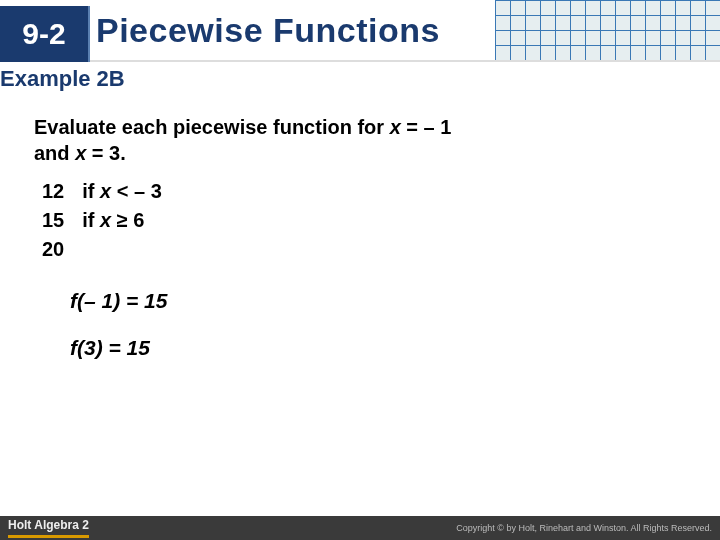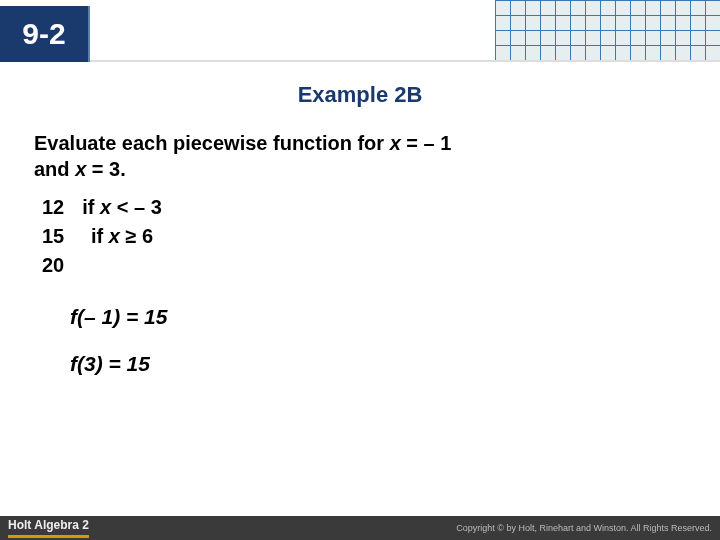--- a/index.html
+++ b/index.html
@@ -43,25 +43,24 @@
     left: 96px; top: 6px;
     height: 48px;
     line-height: 48px;
     color: #1a3a6e;
     font-weight: 900;
     font-size: 34px;
     font-family: Arial Black, Arial, sans-serif;
     letter-spacing: 0.5px;
   }
   .example {
-    text-align: center;
     color: #1a3a6e;
     font-weight: bold;
     font-size: 22px;
-    margin-top: 20px;
+    margin-top: 4px;
     font-family: Verdana, sans-serif;
   }
   .content {
     padding: 22px 50px 0 34px;
     color: #000;
     font-size: 20px;
     font-family: Verdana, sans-serif;
   }
   .prompt { font-weight: bold; line-height: 1.3; }
   .prompt .xvar { font-style: italic; }
@@ -77,21 +76,21 @@
     padding-left: 48px;
     padding-right: 6px;
   }
   .fx .paren { font-style: normal; }
   .piece-wrap {
     display: flex;
     gap: 18px;
     padding-left: 8px;
   }
   .col { display: flex; flex-direction: column; gap: 2px; font-weight: bold; }
-  .col .row { line-height: 1.35; text-align: center; }
+  .col .row { line-height: 1.35; }
   .evals {
     margin-top: 26px;
     display: flex;
     flex-direction: column;
     gap: 23px;
   }
   .eval-row { display: flex; align-items: center; }
   .eval-left {
     width: 290px;
     font-weight: bold;
@@ -133,20 +132,21 @@
     font-size: 9px;
     font-family: Arial, sans-serif;
   }
 </style>
 </head>
 <body>
 
 <div class="header">
   <div class="grid-bg"></div>
   <div class="lesson-badge">9-2</div>
+  <div class="title">Piecewise Functions</div>
 </div>
 
 <div class="example">Example 2B</div>
 
 <div class="content">
   <div class="prompt">
     <span>Evaluate each piecewise function for </span><span class="xvar">x</span><span> = – 1</span><br>
     <span>and </span><span class="xvar">x</span><span> = 3.</span>
   </div>
 

